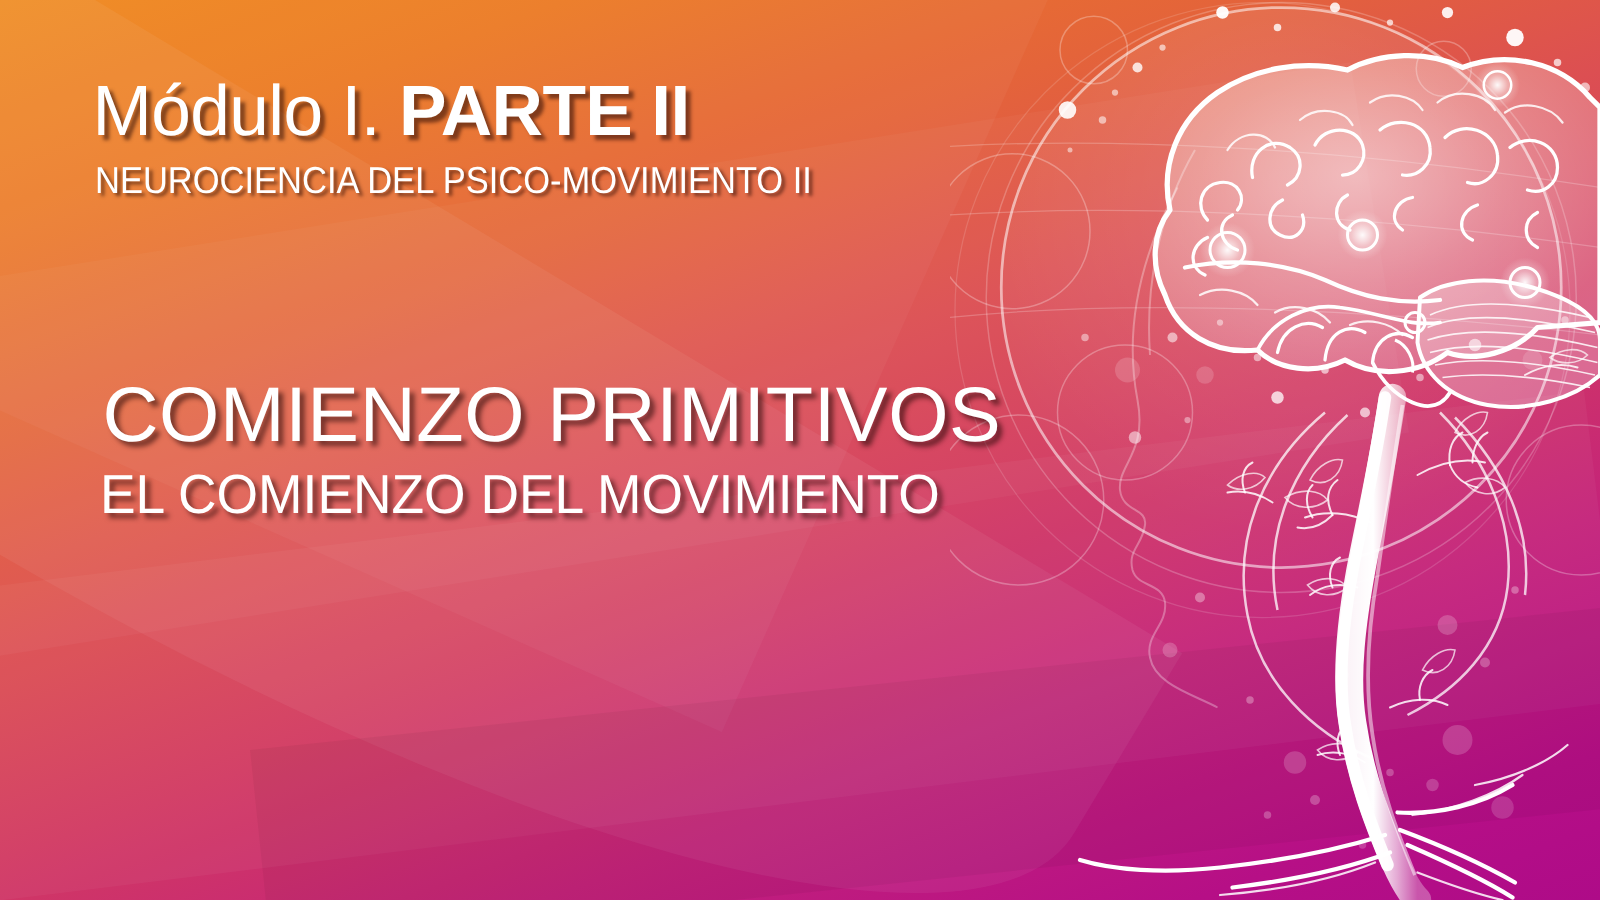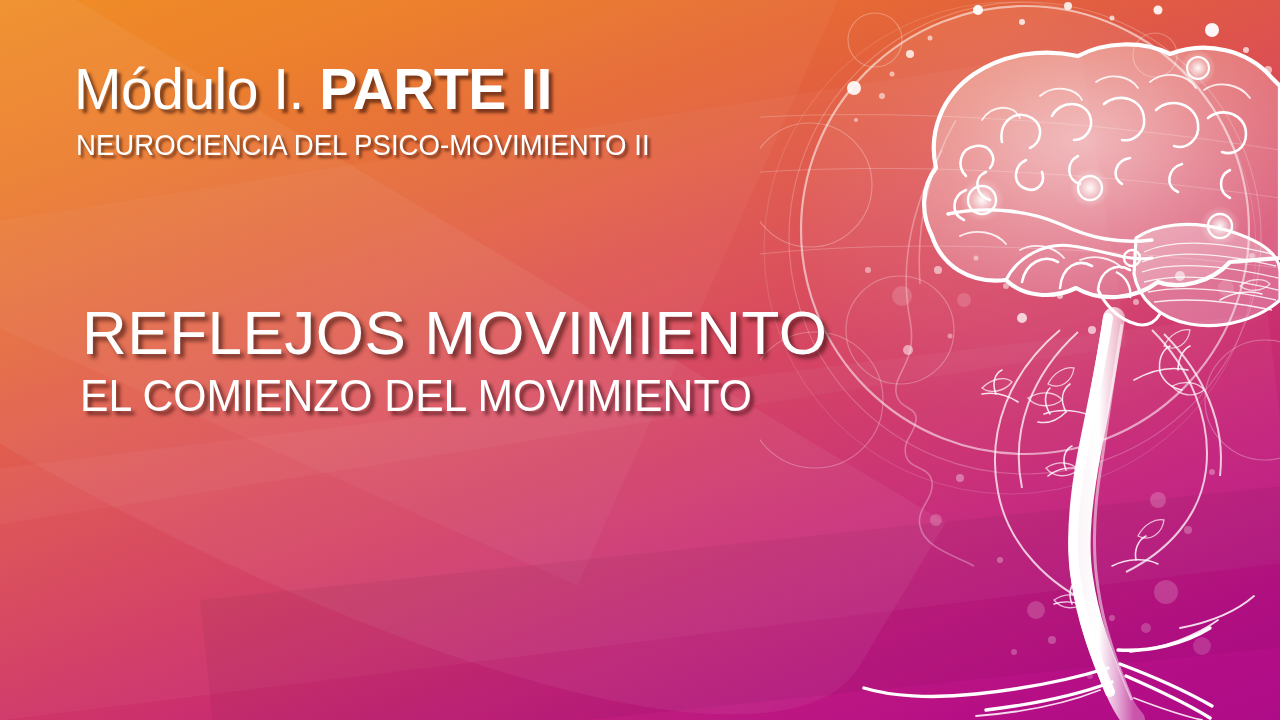--- a/index.html
+++ b/index.html
@@ -402,18 +402,18 @@
   </svg>
 
   <div class="text-block">
 
     <div class="module-line">
       <span class="light">Módulo I. </span><span class="bold">PARTE II</span>
     </div>
 
     <div class="module-sub">NEUROCIENCIA DEL PSICO-MOVIMIENTO II</div>
 
-    <div class="main-title">REFLEJOS MOVIMIENTO</div>
+    <div class="main-title">COMIENZO PRIMITIVOS</div>
 
     <div class="main-sub">EL COMIENZO DEL MOVIMIENTO</div>
   </div>
 
 </div>
 
 </body></html>

